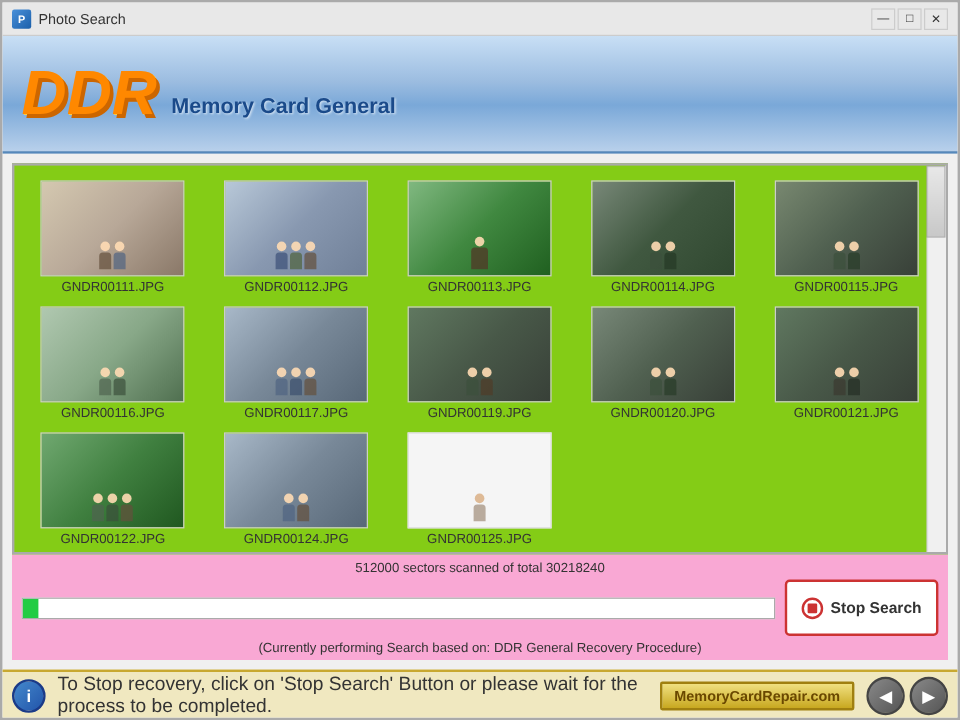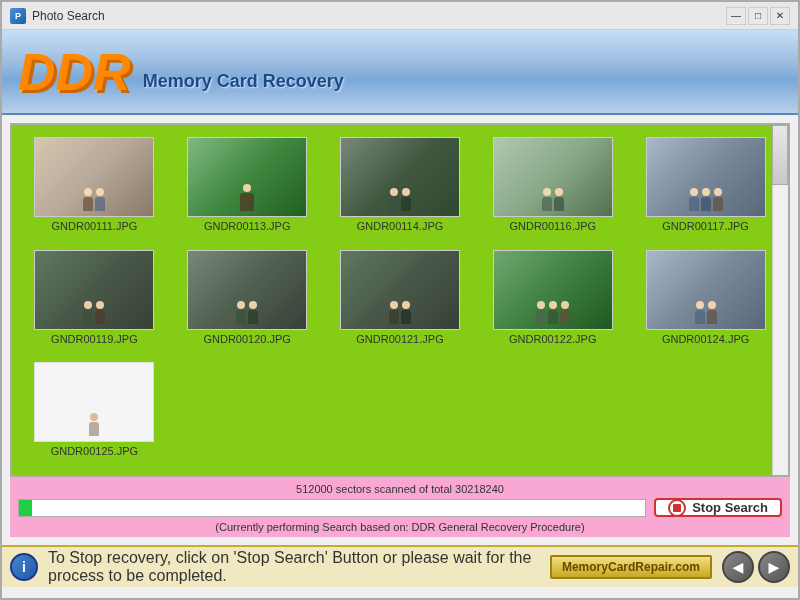--- a/index.html
+++ b/index.html
@@ -47,21 +47,21 @@
       border: 1px solid #ccc;
       cursor: pointer;
       font-size: 10px;
       display: flex; align-items: center; justify-content: center;
       color: #333;
     }
 
     
     .app-header {
       background: linear-gradient(180deg, #c8dff5 0%, #9bbce0 40%, #7aa8d8 60%, #b8d0eb 100%);
-      height: 85px;
+      height: 98px;
       display: flex;
       align-items: center;
       padding: 8px 16px;
       position: relative;
       border-bottom: 2px solid #5588bb;
     }
     .ddr-logo {
       font-size: 52px;
       font-weight: 900;
       color: #ff8800;
@@ -208,21 +208,21 @@
       gap: 6px;
       background: white;
       border: 2px solid #cc3333;
       border-radius: 4px;
       padding: 4px 12px;
       cursor: pointer;
       font-size: 13px;
       font-weight: 600;
       color: #333;
       white-space: nowrap;
-      height: 19px;
+      height: 47px;
     }
     .stop-icon {
       width: 18px;
       height: 18px;
       border-radius: 50%;
       border: 2px solid #cc3333;
       display: flex;
       align-items: center;
       justify-content: center;
     }
@@ -333,21 +333,21 @@
   <div class="title-bar-controls">
     <button class="title-bar-btn">—</button>
     <button class="title-bar-btn">□</button>
     <button class="title-bar-btn close">✕</button>
   </div>
 </div>
 
 <div class="app-header">
   <div class="ddr-logo">DDR</div>
   <div class="header-text-block">
-    <div class="app-title">Memory Card Recovery</div>
+    <div class="app-title">Memory Card General</div>
   </div>
 </div>
 
 <div class="main-content">
 
   <div class="photo-grid-container">
     <div class="photo-grid">
 
       <div class="photo-item">
         <div class="thumb-placeholder thumb-1">
@@ -358,20 +358,39 @@
               </div>
             <div class="person-shape">
                 <div class="person-head"></div>
                 <div class="person-body" style="background:rgba(80,100,130,0.7)"></div>
               </div>
           </div>
         </div>
         <span class="photo-label">GNDR00111.JPG</span>
       </div>
 
+      <div class="photo-item">
+        <div class="thumb-placeholder thumb-2">
+          <div class="figure-group">
+            <div class="person-shape">
+                <div class="person-head"></div>
+                <div class="person-body" style="background:rgba(60,80,120,0.7)"></div>
+              </div>
+            <div class="person-shape">
+                <div class="person-head"></div>
+                <div class="person-body" style="background:rgba(80,100,60,0.7)"></div>
+              </div>
+            <div class="person-shape">
+                <div class="person-head"></div>
+                <div class="person-body" style="background:rgba(100,80,60,0.7)"></div>
+              </div>
+          </div>
+        </div>
+        <span class="photo-label">GNDR00112.JPG</span>
+      </div>
 
       <div class="photo-item">
         <div class="thumb-placeholder thumb-3">
           <div class="figure-group">
             <div class="person-shape">
                 <div class="person-head"></div>
                 <div class="person-body" style="background:rgba(80,60,40,0.8);width:14px;height:18px;border-radius:3px 3px 0 0;"></div>
               </div>
           </div>
         </div>
@@ -387,20 +406,35 @@
               </div>
             <div class="person-shape">
                 <div class="person-head"></div>
                 <div class="person-body" style="background:rgba(40,60,40,0.8)"></div>
               </div>
           </div>
         </div>
         <span class="photo-label">GNDR00114.JPG</span>
       </div>
 
+      <div class="photo-item">
+        <div class="thumb-placeholder thumb-5">
+          <div class="figure-group">
+            <div class="person-shape">
+                <div class="person-head"></div>
+                <div class="person-body" style="background:rgba(60,80,60,0.7)"></div>
+              </div>
+            <div class="person-shape">
+                <div class="person-head"></div>
+                <div class="person-body" style="background:rgba(40,60,40,0.7)"></div>
+              </div>
+          </div>
+        </div>
+        <span class="photo-label">GNDR00115.JPG</span>
+      </div>
 
       <div class="photo-item">
         <div class="thumb-placeholder thumb-6">
           <div class="figure-group">
             <div class="person-shape">
                 <div class="person-head"></div>
                 <div class="person-body" style="background:rgba(80,100,80,0.7)"></div>
               </div>
             <div class="person-shape">
                 <div class="person-head"></div>

